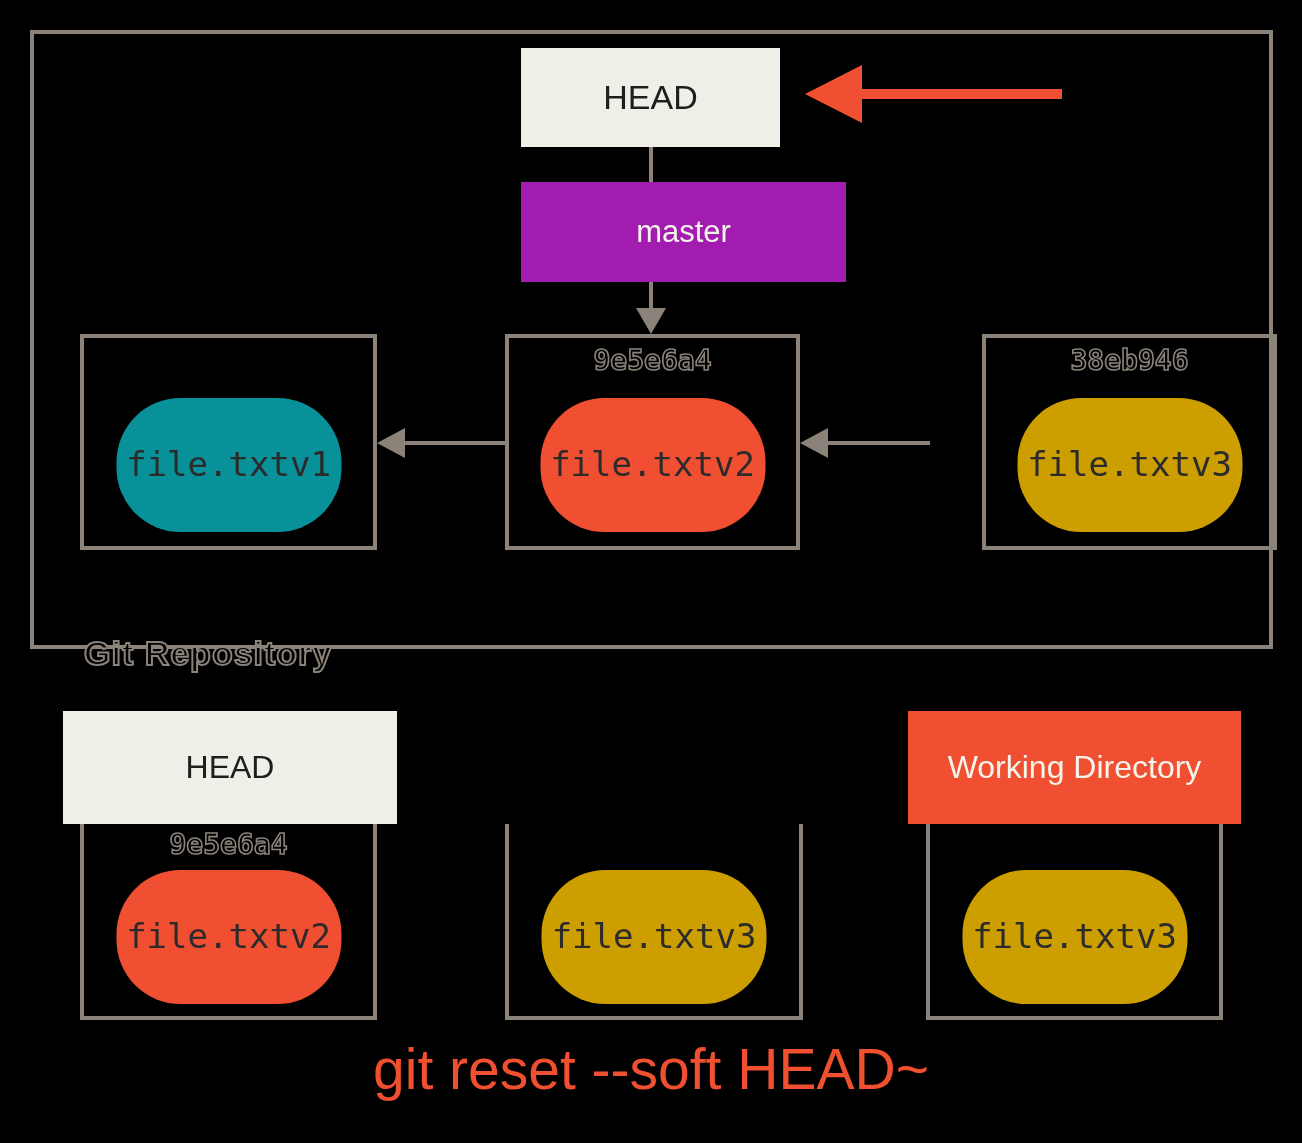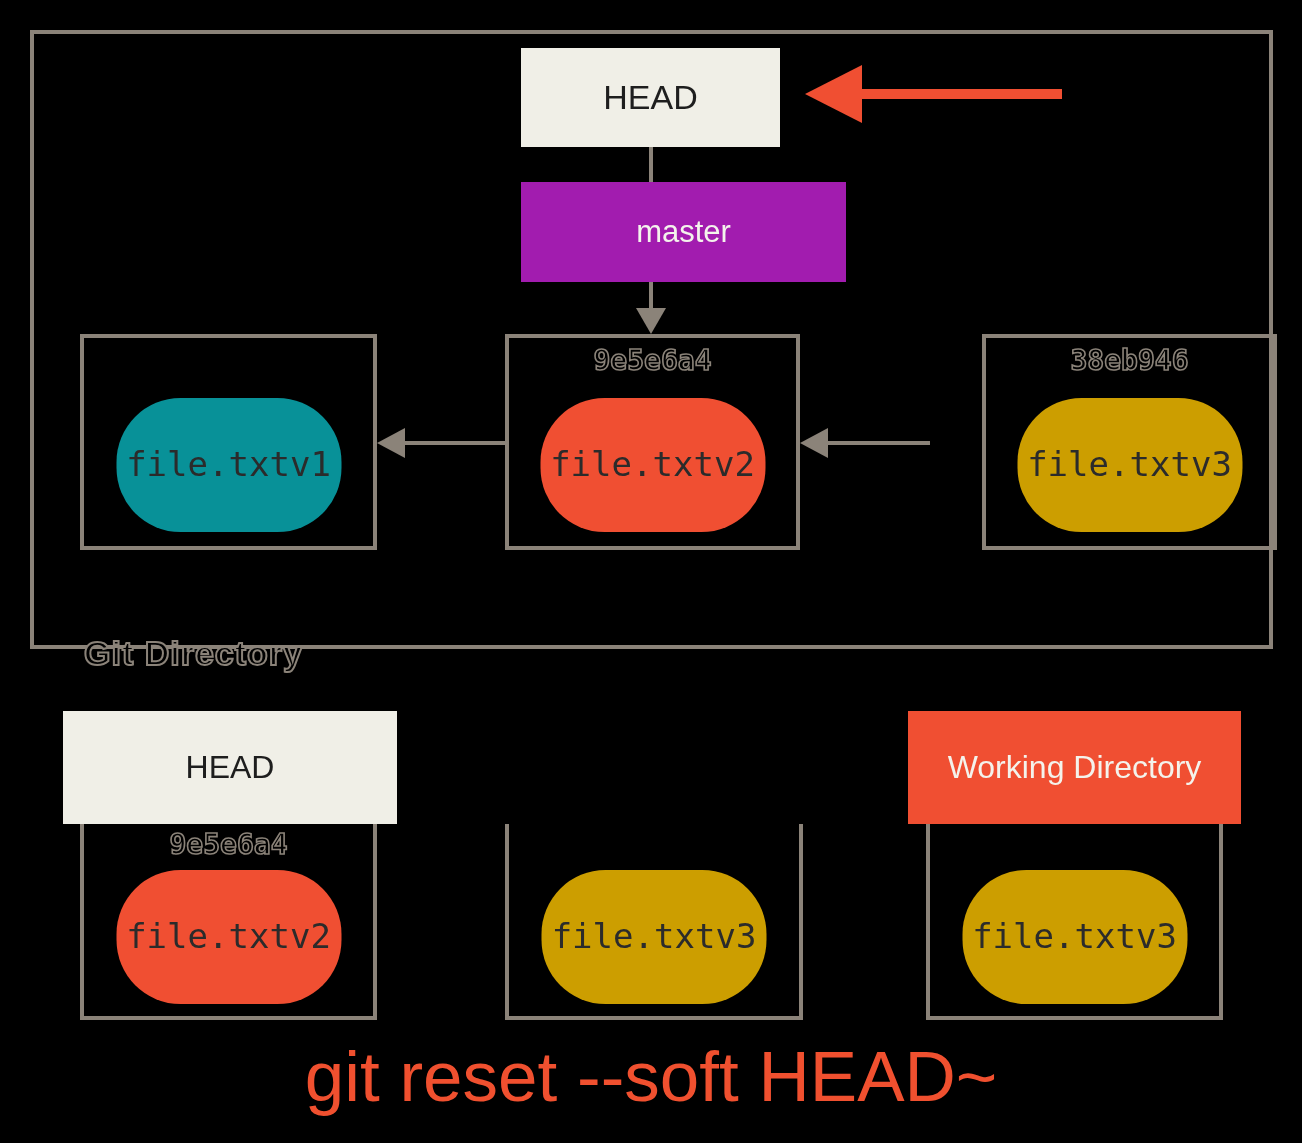--- a/index.html
+++ b/index.html
@@ -67,30 +67,30 @@
   .hdrA{left:63px;width:334px;}
   .hdrB{left:486px;width:334px;}
   .hdrC{left:908px;width:333px;}
   .tree-body{top:824px;height:196px;border:4px solid #8b8379;border-top:none;}
   .bodyA{left:80px;width:297px;}
   .bodyB{left:505px;width:298px;}
   .bodyC{left:926px;width:297px;}
   .tree-body .hash-label{top:4px;}
   .tree-body .oval{top:46px;}
   
-  .caption{left:0;top:1036px;width:100%;text-align:center;font-size:71px;
+  .caption{left:0;top:1036px;width:100%;text-align:center;font-size:57px;
     color:#f0502f;white-space:nowrap;}
 </style>
 </head>
 <body>
 
 <div class="stage">
 
   <div class="abs repo-box">
-    <div class="abs repo-label mono">Git Directory</div>
+    <div class="abs repo-label mono">Git Repository</div>
   </div>
 
   <div class="abs head-box mono">
     <span>HEAD</span>
   </div>
 
   <div class="abs red-arrow-head"></div>
   <div class="abs red-arrow-shaft"></div>
 
   <div class="abs vline head-master-line"></div>

